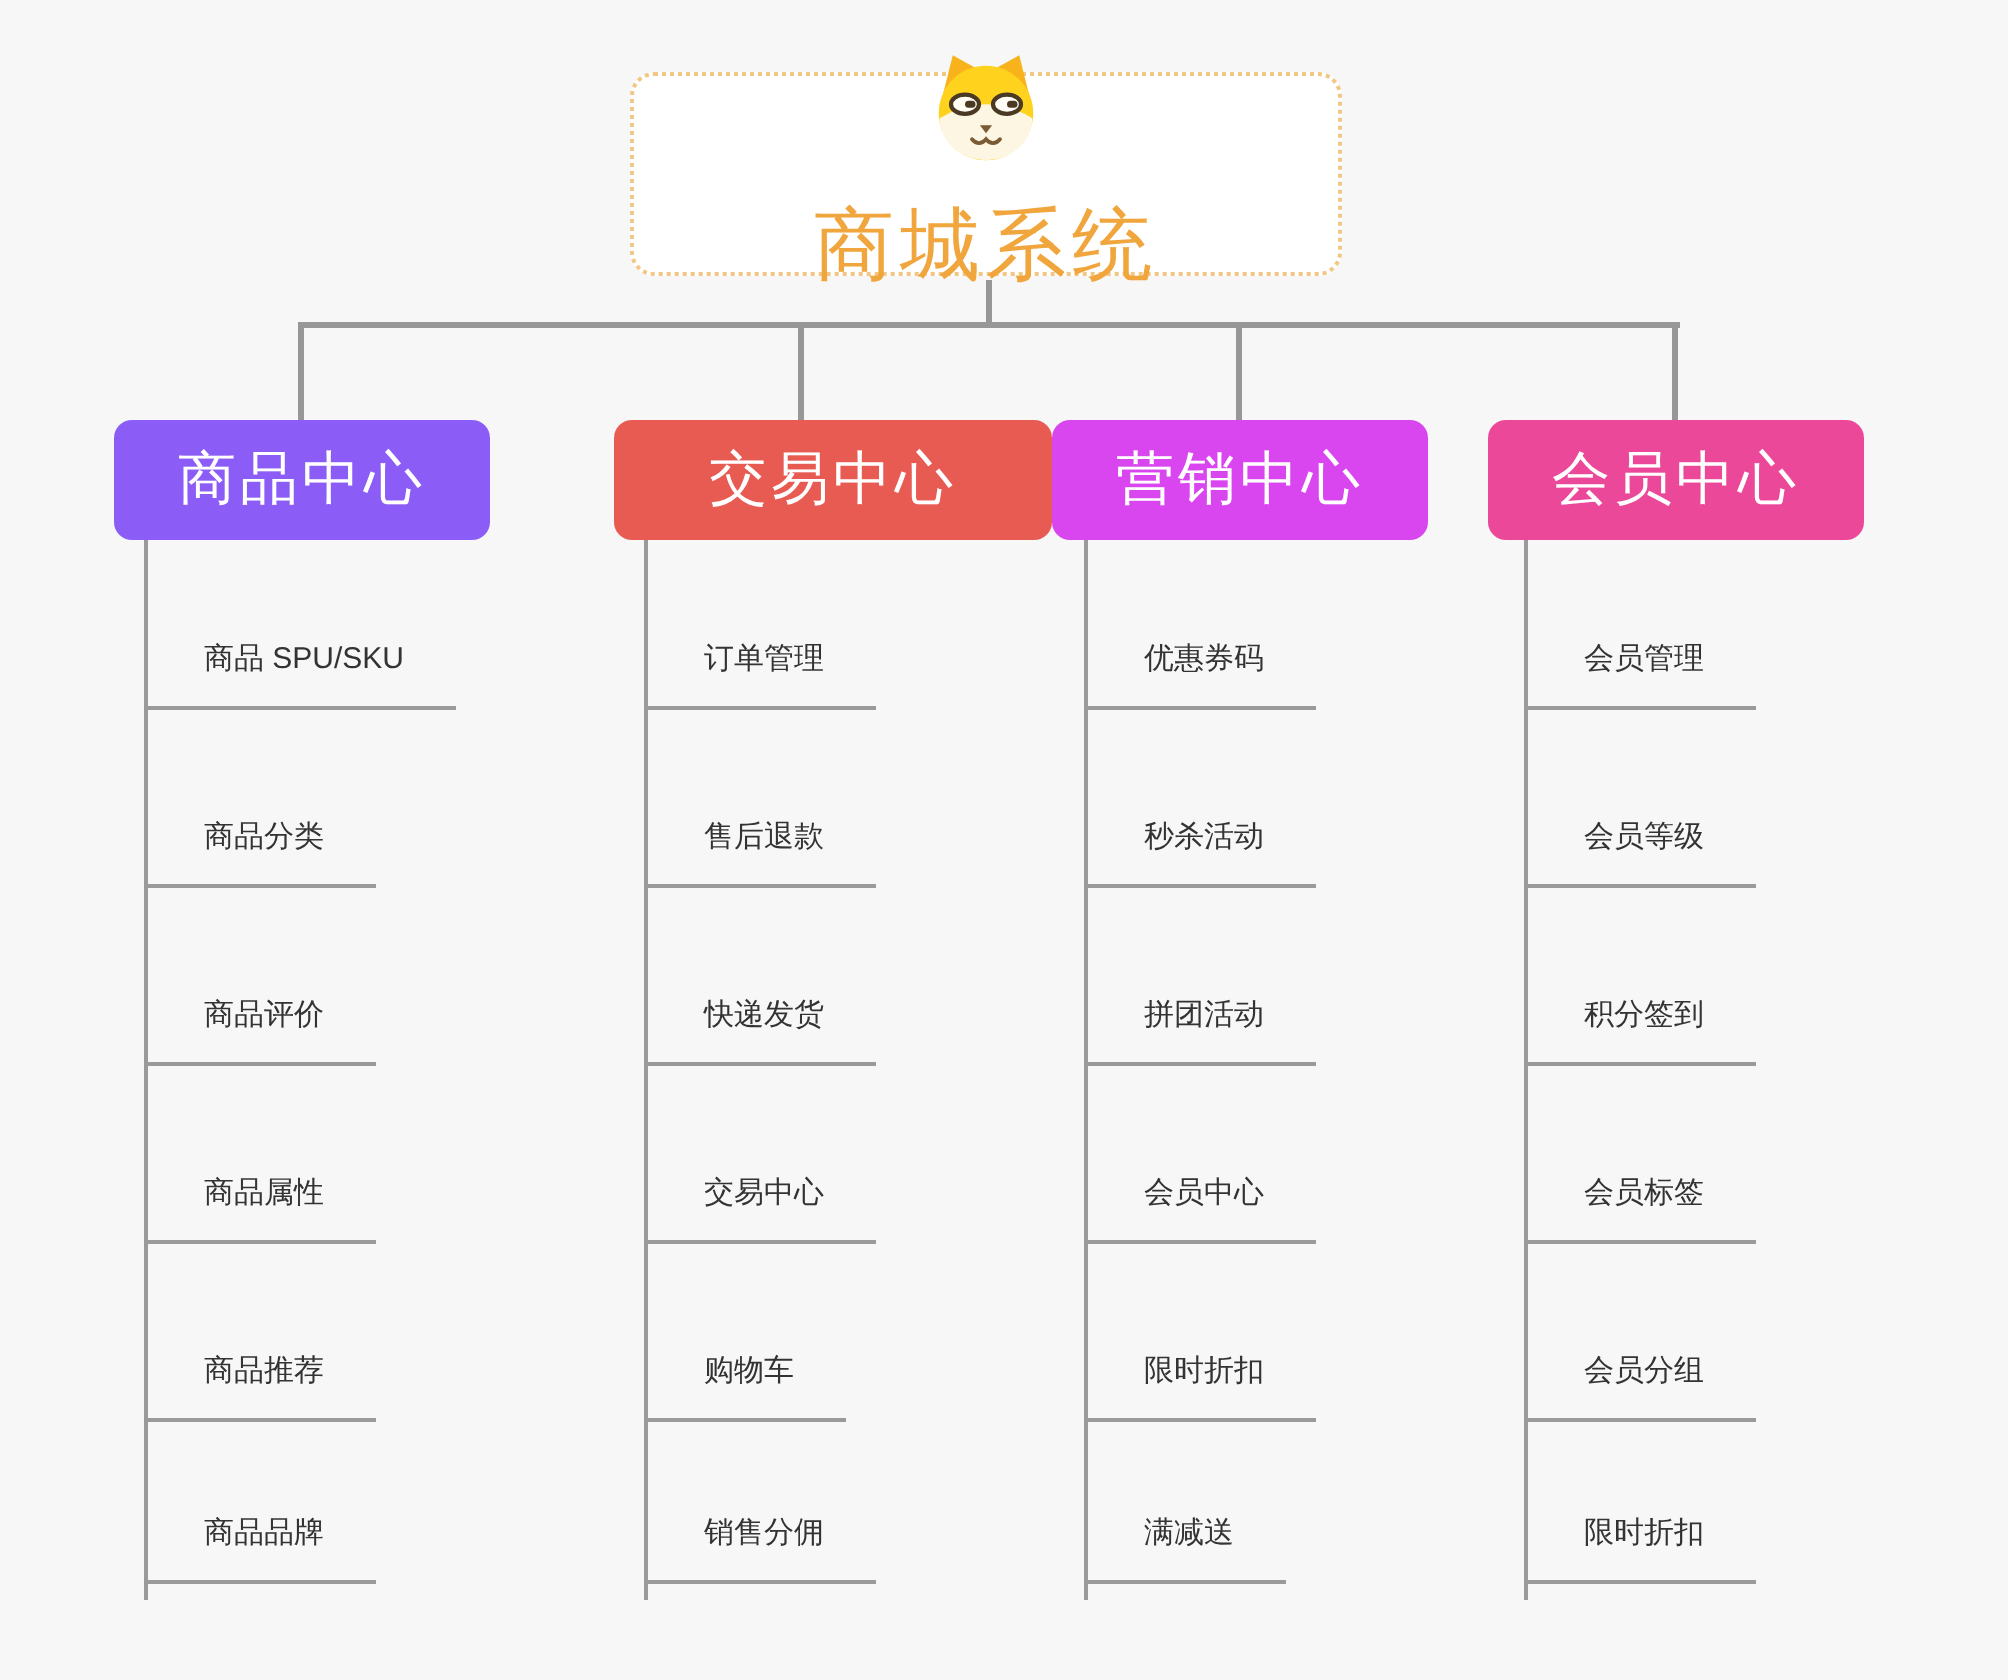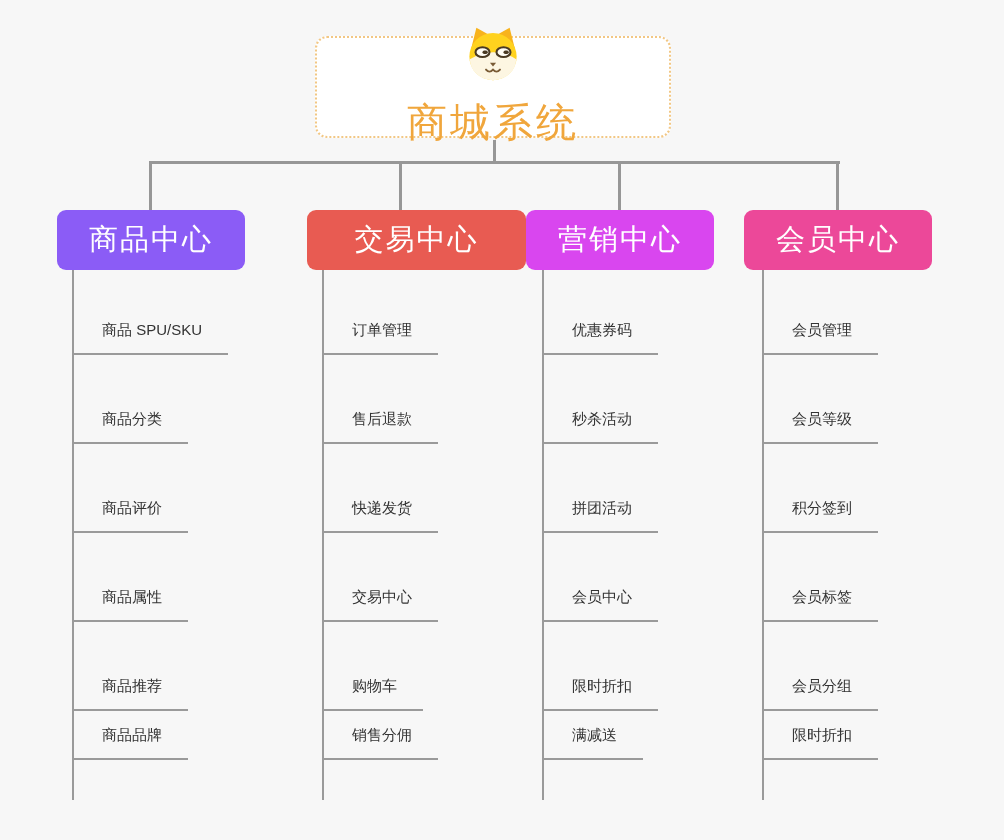--- a/index.html
+++ b/index.html
@@ -48,21 +48,21 @@
     position:absolute;
     font-size:15px;color:#333333;line-height:30px;
     padding:0 26px 8px 30px;border-bottom:2px solid #9a9a9a;
     white-space:nowrap;
   }
   .b0 .item{left:72px;}
   .b1 .item{left:322px;}
   .b2 .item{left:542px;}
   .b3 .item{left:762px;}
   .row0{top:315px}.row1{top:404px}.row2{top:493px}
-  .row3{top:582px}.row4{top:671px}.row5{top:720px}
+  .row3{top:582px}.row4{top:671px}.row5{top:752px}
 </style>
 </head>
 <body>
 
 <div id="stage">
 
   <div class="root-node">
     <svg class="root-icon" viewBox="0 0 64 64" aria-hidden="true">
       <polygon points="7,27 13,3 31,13" fill="#f8b31c"></polygon>
       <polygon points="57,27 51,3 33,13" fill="#f8b31c"></polygon>

